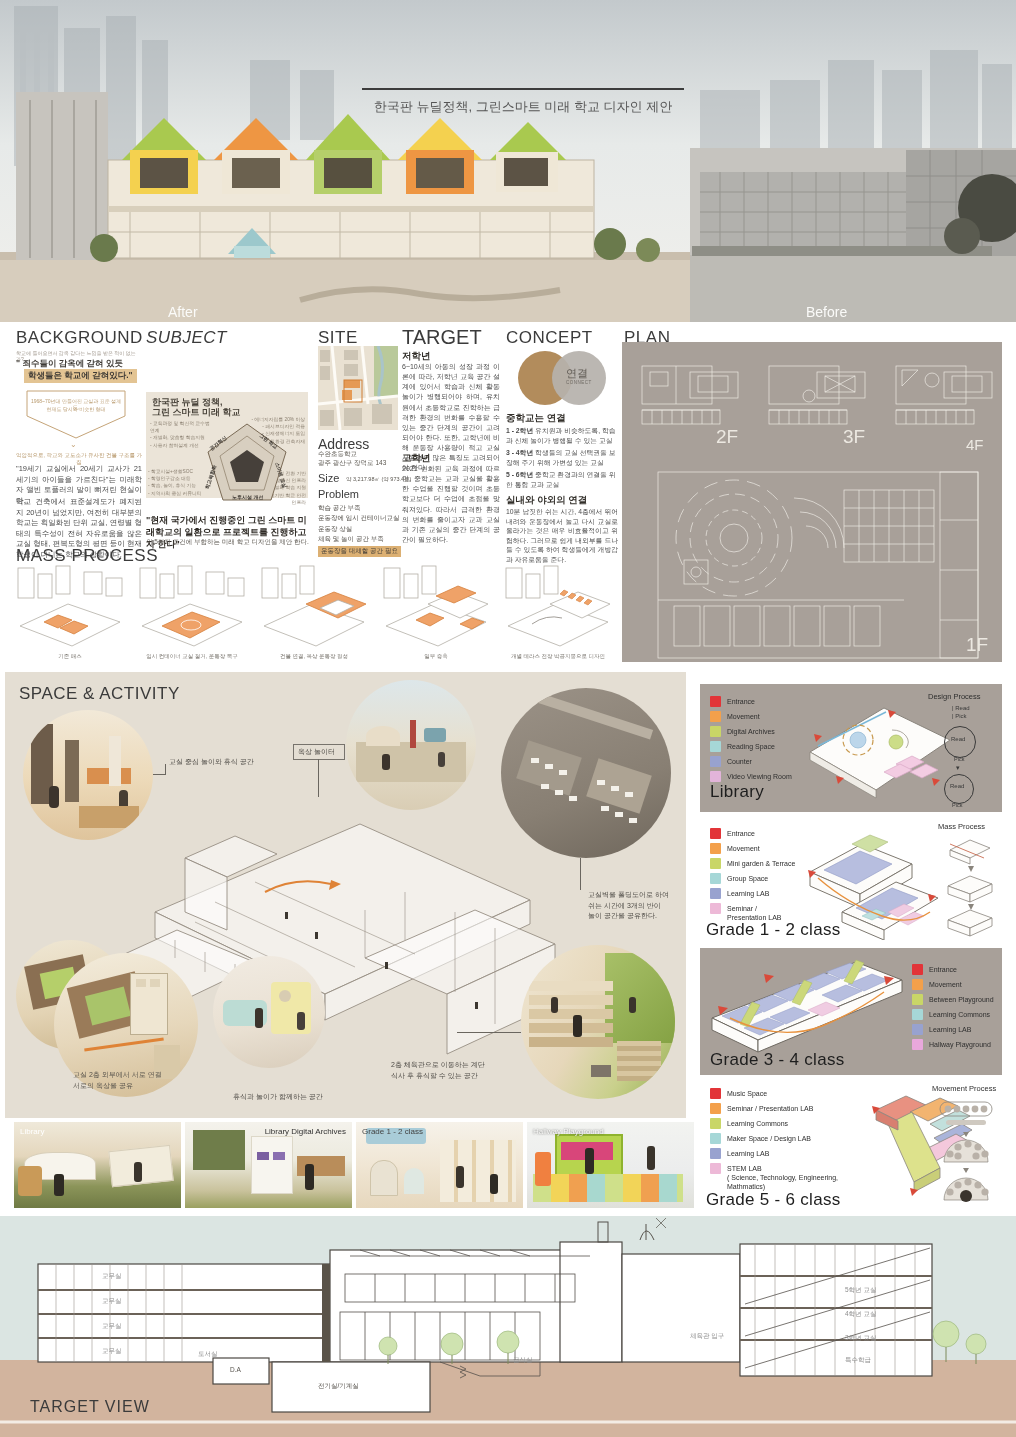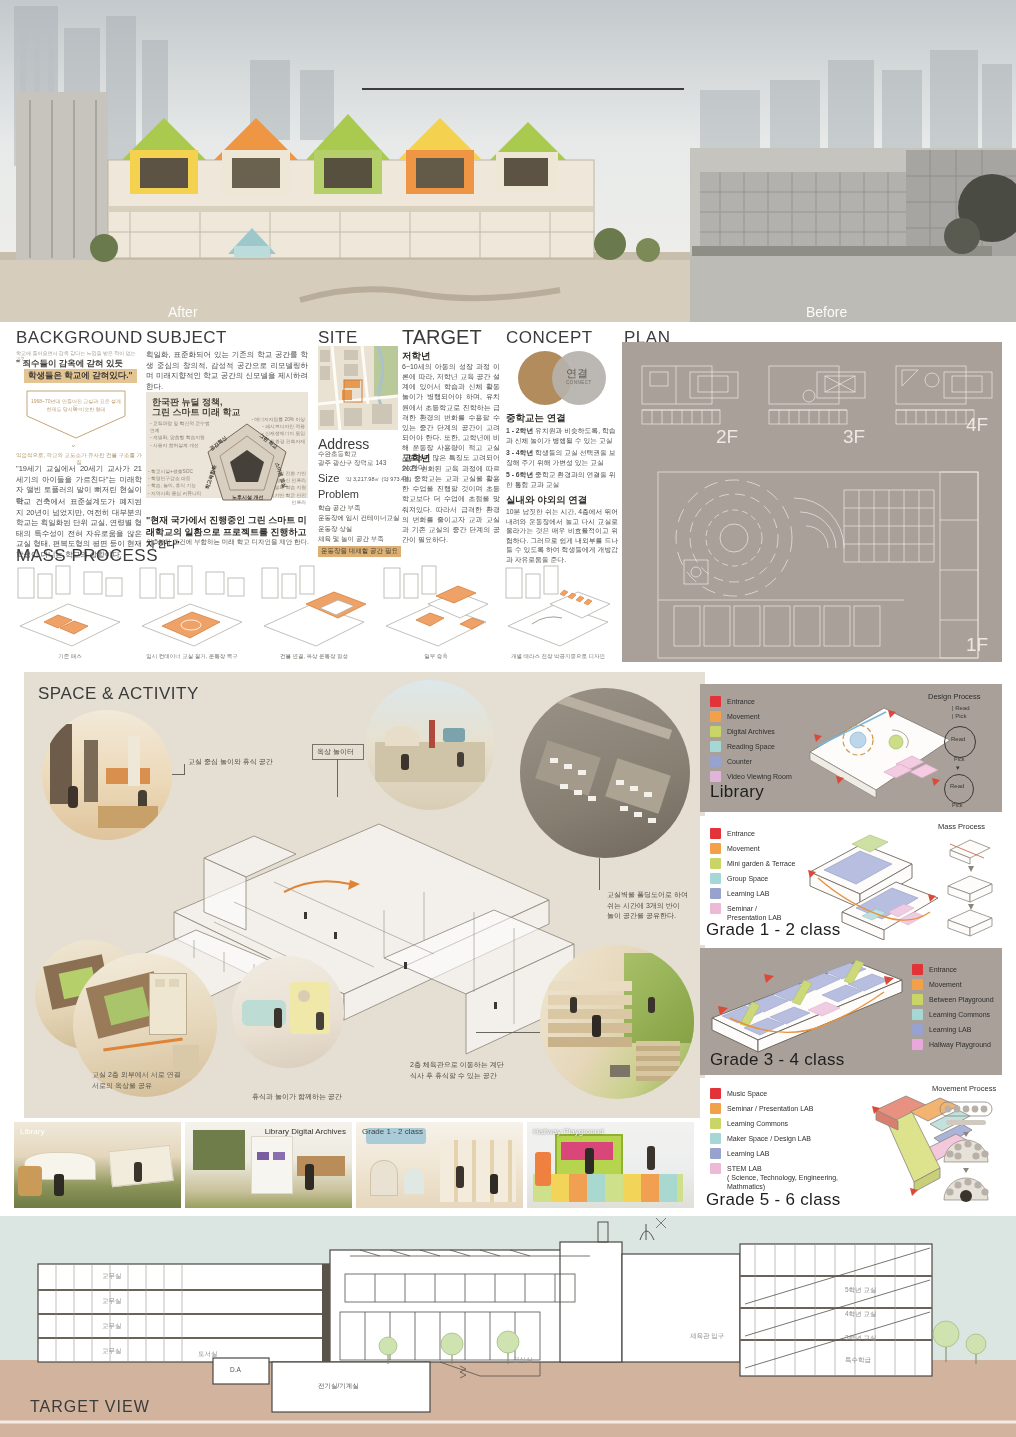--- a/index.html
+++ b/index.html
@@ -125,39 +125,39 @@
         <line x1="930" y1="150" x2="930" y2="256"></line>
         <line x1="956" y1="150" x2="956" y2="256"></line>
         <line x1="982" y1="150" x2="982" y2="256"></line>
       </g>
     <rect x="692" y="246" width="300" height="10" fill="#8e8e86"></rect>
     <circle cx="992" cy="208" r="34" fill="#4a4b42"></circle>
       <circle cx="962" cy="236" r="18" fill="#5a5b50"></circle>
   </svg>
 
   <div class="p" style="left:362px;top:88px;width:322px;height:2px;background:#3c3c3c;"></div>
+  <div class="p" style="left:338px;top:98px;width:370px;text-align:center;font-size:13px;color:#555;">한국판 뉴딜정책, 그린스마트 미래 학교 디자인 제안</div>
   <div class="p" style="left:168px;top:304px;font-size:14px;color:#fbfbf9;">After</div>
   <div class="p" style="left:806px;top:304px;font-size:14px;color:#fbfbf9;">Before</div>
 
   <div class="p hd" style="left:16px;top:328px;">BACKGROUND</div>
   <div class="p" style="left:16px;top:350px;width:126px;font-size:5px;color:#9a9186;">학교에 들어오면서 감옥 같다는 느낌을 받은 적이 없는가?</div>
   <div class="p" style="left:16px;top:358px;font-size:8.5px;color:#3e3a35;font-weight:bold;">" 죄수들이 감옥에 갇혀 있듯</div>
   <div class="p" style="left:24px;top:369px;font-size:8.5px;color:#3e3a35;font-weight:bold;background:#e3c493;padding:1px 4px;">학생들은 학교에 갇혀있다."</div>
   <svg class="p" style="left:24px;top:388px" width="104" height="54" viewBox="0 0 104 54">
     <polygon points="3,3 101,3 101,28 52,50 3,28" fill="none" stroke="#c5a478" stroke-width="1"></polygon>
   </svg>
   <div class="p" style="left:28px;top:398px;width:96px;text-align:center;font-size:5px;color:#b99a6e;">1968~70년대 만들어진 교실과 표준 설계도,</div>
   <div class="p" style="left:28px;top:406px;width:96px;text-align:center;font-size:5px;color:#b99a6e;">현재도 당시와 비슷한 형태</div>
   <div class="p" style="left:70px;top:440px;font-size:8px;color:#c5a478;">⌄</div>
   <div class="p" style="left:14px;top:452px;width:130px;text-align:center;font-size:5.5px;color:#b99a6e;">억압적으로, 학교와 교도소가 유사한 건물 구조를 가짐</div>
   <div class="p just" style="left:16px;top:464px;width:126px;font-size:7.5px;line-height:1.4;color:#4a4a4a;">"19세기 교실에서 20세기 교사가 21세기의 아이들을 가르친다"는 미래학자 앨빈 토플러의 말이 뼈저린 현실이다.</div>
   <div class="p just" style="left:16px;top:497px;width:126px;font-size:7.5px;line-height:1.4;color:#4a4a4a;">학교 건축에서 표준설계도가 폐지된 지 20년이 넘었지만, 여전히 대부분의 학교는 획일화된 단위 교실, 연령별 형태의 특수성이 전혀 자유로움을 않은 교실 형태, 편복도형의 평면 등이 현재 학생이 다니는 학교의 상황이다.</div>
 
-  <div class="p hd" style="left:146px;top:328px;">SUBJECT</div>
-  <div class="p just" style="left:146px;top:350px;width:162px;font-size:7.5px;line-height:1.4;color:#4a4a4a;">획일화, 표준화되어 있는 기존의 학교 공간를 학생 중심의 창의적, 감성적 공간으로 리모델링하며 미래지향적인 학교 공간의 신모델을 제시하려한다.</div>
+  <div class="p hd" style="left:146px;top:328px;font-style:italic;">SUBJECT</div>
   <div class="p" style="left:146px;top:392px;width:162px;height:106px;background:#ebe4d8;">
     <div class="p" style="left:6px;top:4px;font-size:9px;font-weight:bold;color:#4a443b;">한국판 뉴딜 정책,</div>
     <div class="p" style="left:6px;top:14px;font-size:9px;font-weight:bold;color:#4a443b;">그린 스마트 미래 학교</div>
     <div class="p micro" style="left:4px;top:28px;width:60px;">
       <div>- 교육과정 및 혁신적 교수법 연계</div>
         <div>- 개별화, 맞춤형 학습지원</div>
         <div>- 사용자 참여설계 개선</div>
     </div>
     <div class="p micro" style="right:3px;top:24px;width:58px;text-align:right;">
       <div>- 에너지자립률 20% 이상</div>
@@ -346,21 +346,21 @@
           <line x1="296" y1="60" x2="334" y2="60"></line>
           <line x1="296" y1="110" x2="334" y2="110"></line>
           <line x1="296" y1="160" x2="334" y2="160"></line>
         <rect x="40" y="100" width="24" height="24"></rect>
           <circle cx="52" cy="112" r="5"></circle>
       </g>
     </g>
   </svg>
   <div class="p" style="left:716px;top:426px;font-size:19px;color:#ece8e1;font-weight:300;">2F</div>
   <div class="p" style="left:843px;top:426px;font-size:19px;color:#ece8e1;font-weight:300;">3F</div>
-  <div class="p" style="left:966px;top:414px;font-size:19px;color:#ece8e1;font-weight:300;">4F</div>
+  <div class="p" style="left:966px;top:436px;font-size:15px;color:#ece8e1;font-weight:300;">4F</div>
   <div class="p" style="left:966px;top:634px;font-size:19px;color:#ece8e1;font-weight:300;">1F</div>
 
   <div class="p hd" style="left:16px;top:546px;">MASS PROCESS</div>
 
   <svg class="p" style="left:14px;top:564px" width="112" height="86" viewBox="0 0 112 86">
     <g stroke="#b3aea6" fill="#fff" stroke-width=".8">
       <rect x="4" y="4" width="16" height="30"></rect>
         <rect x="24" y="10" width="14" height="24"></rect>
         <rect x="42" y="2" width="14" height="28"></rect>
         <rect x="70" y="8" width="18" height="22"></rect>
@@ -426,21 +426,21 @@
         <polygon points="82,39 86,35 90,37 86,41"></polygon>
     </g>
     <path d="M30,60 q14,-10 30,-6" stroke="#8a857d" fill="none" stroke-width=".8"></path>
   </svg>
   <div class="p" style="left:14px;top:653px;width:112px;text-align:center;font-size:5.5px;color:#77736c;">기존 매스</div>
   <div class="p" style="left:136px;top:653px;width:112px;text-align:center;font-size:5.5px;color:#77736c;">임시 컨테이너 교실 철거, 운동장 복구</div>
   <div class="p" style="left:258px;top:653px;width:112px;text-align:center;font-size:5.5px;color:#77736c;">건물 연결, 옥상 운동장 형성</div>
   <div class="p" style="left:380px;top:653px;width:112px;text-align:center;font-size:5.5px;color:#77736c;">일부 증축</div>
   <div class="p" style="left:502px;top:653px;width:112px;text-align:center;font-size:5.5px;color:#77736c;">개별 테라스 천장 박공지붕으로 디자인</div>
 
-  <div class="p" style="left:24px;top:672px;width:681px;height:446px;background:#e4ded3;">
+  <div class="p" style="left:5px;top:672px;width:681px;height:446px;background:#e4ded3;">
     <div class="hd p" style="left:14px;top:12px;">SPACE &amp; ACTIVITY</div>
 
     <svg class="p" style="left:50px;top:90px" width="590" height="340" viewBox="0 0 590 340">
       <g stroke="#978f83" fill="rgba(255,255,255,.55)" stroke-width=".9">
         <polygon points="100,150 305,62 475,138 270,232"></polygon>
         <polygon points="100,150 270,232 270,258 100,176"></polygon>
         <polygon points="270,232 475,138 475,162 270,258"></polygon>
         <polygon points="130,96 180,74 222,92 172,115"></polygon>
         <polygon points="130,96 130,150 172,168 172,115"></polygon>
         <polygon points="26,212 122,168 204,202 108,248"></polygon>

